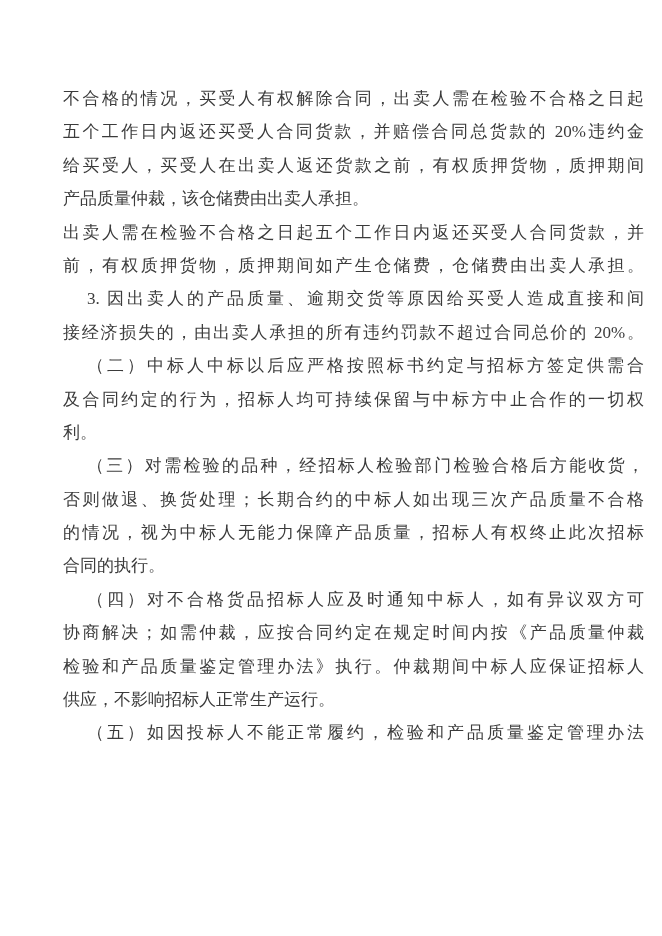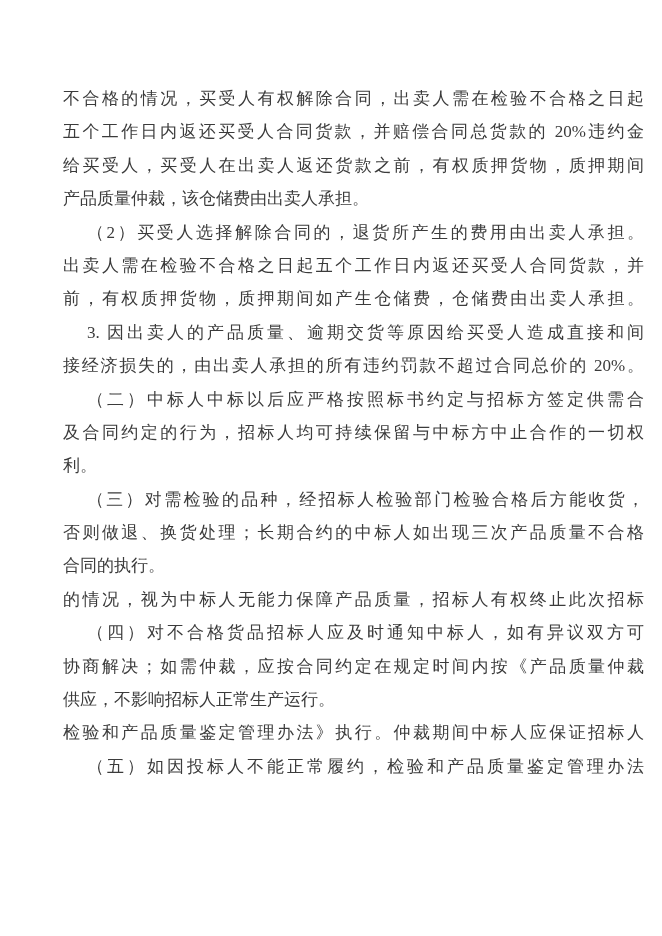--- a/index.html
+++ b/index.html
@@ -39,31 +39,30 @@
 </style>
 </head>
 <body>
 
 <div class="page" style="background: rgb(255, 255, 255);">
   <div class="text-block" style="color: rgb(59, 59, 59);">
       <div class="line fill">不合格的情况，买受人有权解除合同，出卖人需在检验不合格之日起</div>
       <div class="line fill">五个工作日内返还买受人合同货款，并赔偿合同总货款的 20%违约金</div>
       <div class="line fill">给买受人，买受人在出卖人返还货款之前，有权质押货物，质押期间</div>
       <div class="line">产品质量仲裁，该仓储费由出卖人承担。</div>
-      <div class="line indent fill">（2）买受人选择解除合同的，退货所产生的费用由出卖人承担。</div>
       <div class="line fill">出卖人需在检验不合格之日起五个工作日内返还买受人合同货款，并</div>
       <div class="line fill">前，有权质押货物，质押期间如产生仓储费，仓储费由出卖人承担。</div>
       <div class="line indent fill">3. 因出卖人的产品质量、逾期交货等原因给买受人造成直接和间</div>
       <div class="line fill">接经济损失的，由出卖人承担的所有违约罚款不超过合同总价的 20%。</div>
       <div class="line indent fill">（二）中标人中标以后应严格按照标书约定与招标方签定供需合</div>
       <div class="line fill">及合同约定的行为，招标人均可持续保留与中标方中止合作的一切权</div>
       <div class="line">利。</div>
       <div class="line indent fill">（三）对需检验的品种，经招标人检验部门检验合格后方能收货，</div>
       <div class="line fill">否则做退、换货处理；长期合约的中标人如出现三次产品质量不合格</div>
+      <div class="line fill">的情况，视为中标人无能力保障产品质量，招标人有权终止此次招标</div>
       <div class="line">合同的执行。</div>
-      <div class="line fill">的情况，视为中标人无能力保障产品质量，招标人有权终止此次招标</div>
       <div class="line indent fill">（四）对不合格货品招标人应及时通知中标人，如有异议双方可</div>
       <div class="line fill">协商解决；如需仲裁，应按合同约定在规定时间内按《产品质量仲裁</div>
+      <div class="line fill">检验和产品质量鉴定管理办法》执行。仲裁期间中标人应保证招标人</div>
       <div class="line">供应，不影响招标人正常生产运行。</div>
-      <div class="line fill">检验和产品质量鉴定管理办法》执行。仲裁期间中标人应保证招标人</div>
       <div class="line indent fill">（五）如因投标人不能正常履约，检验和产品质量鉴定管理办法</div>
     </div>
 </div>
 
 </body></html>

